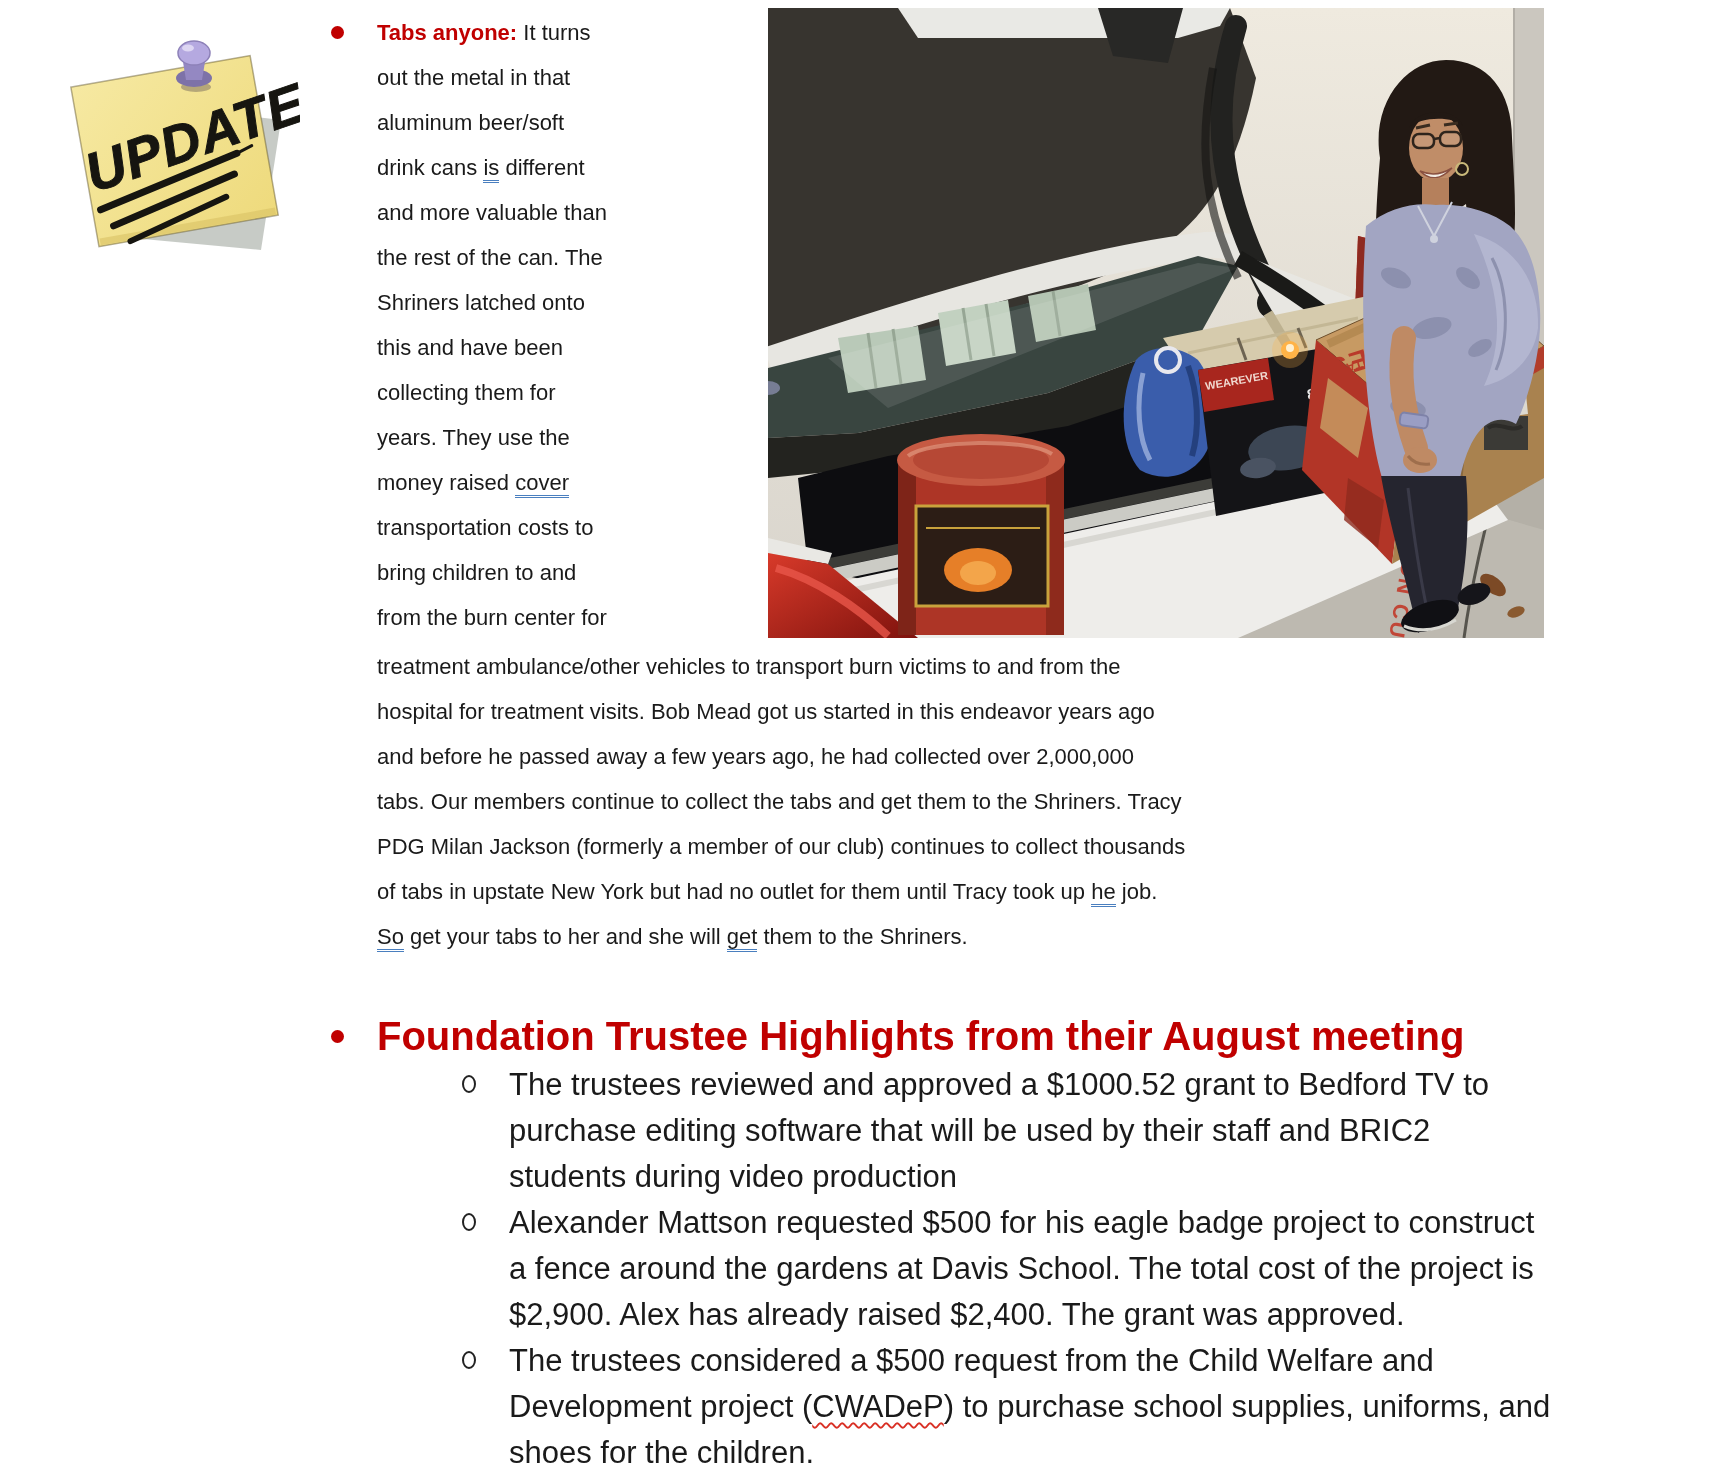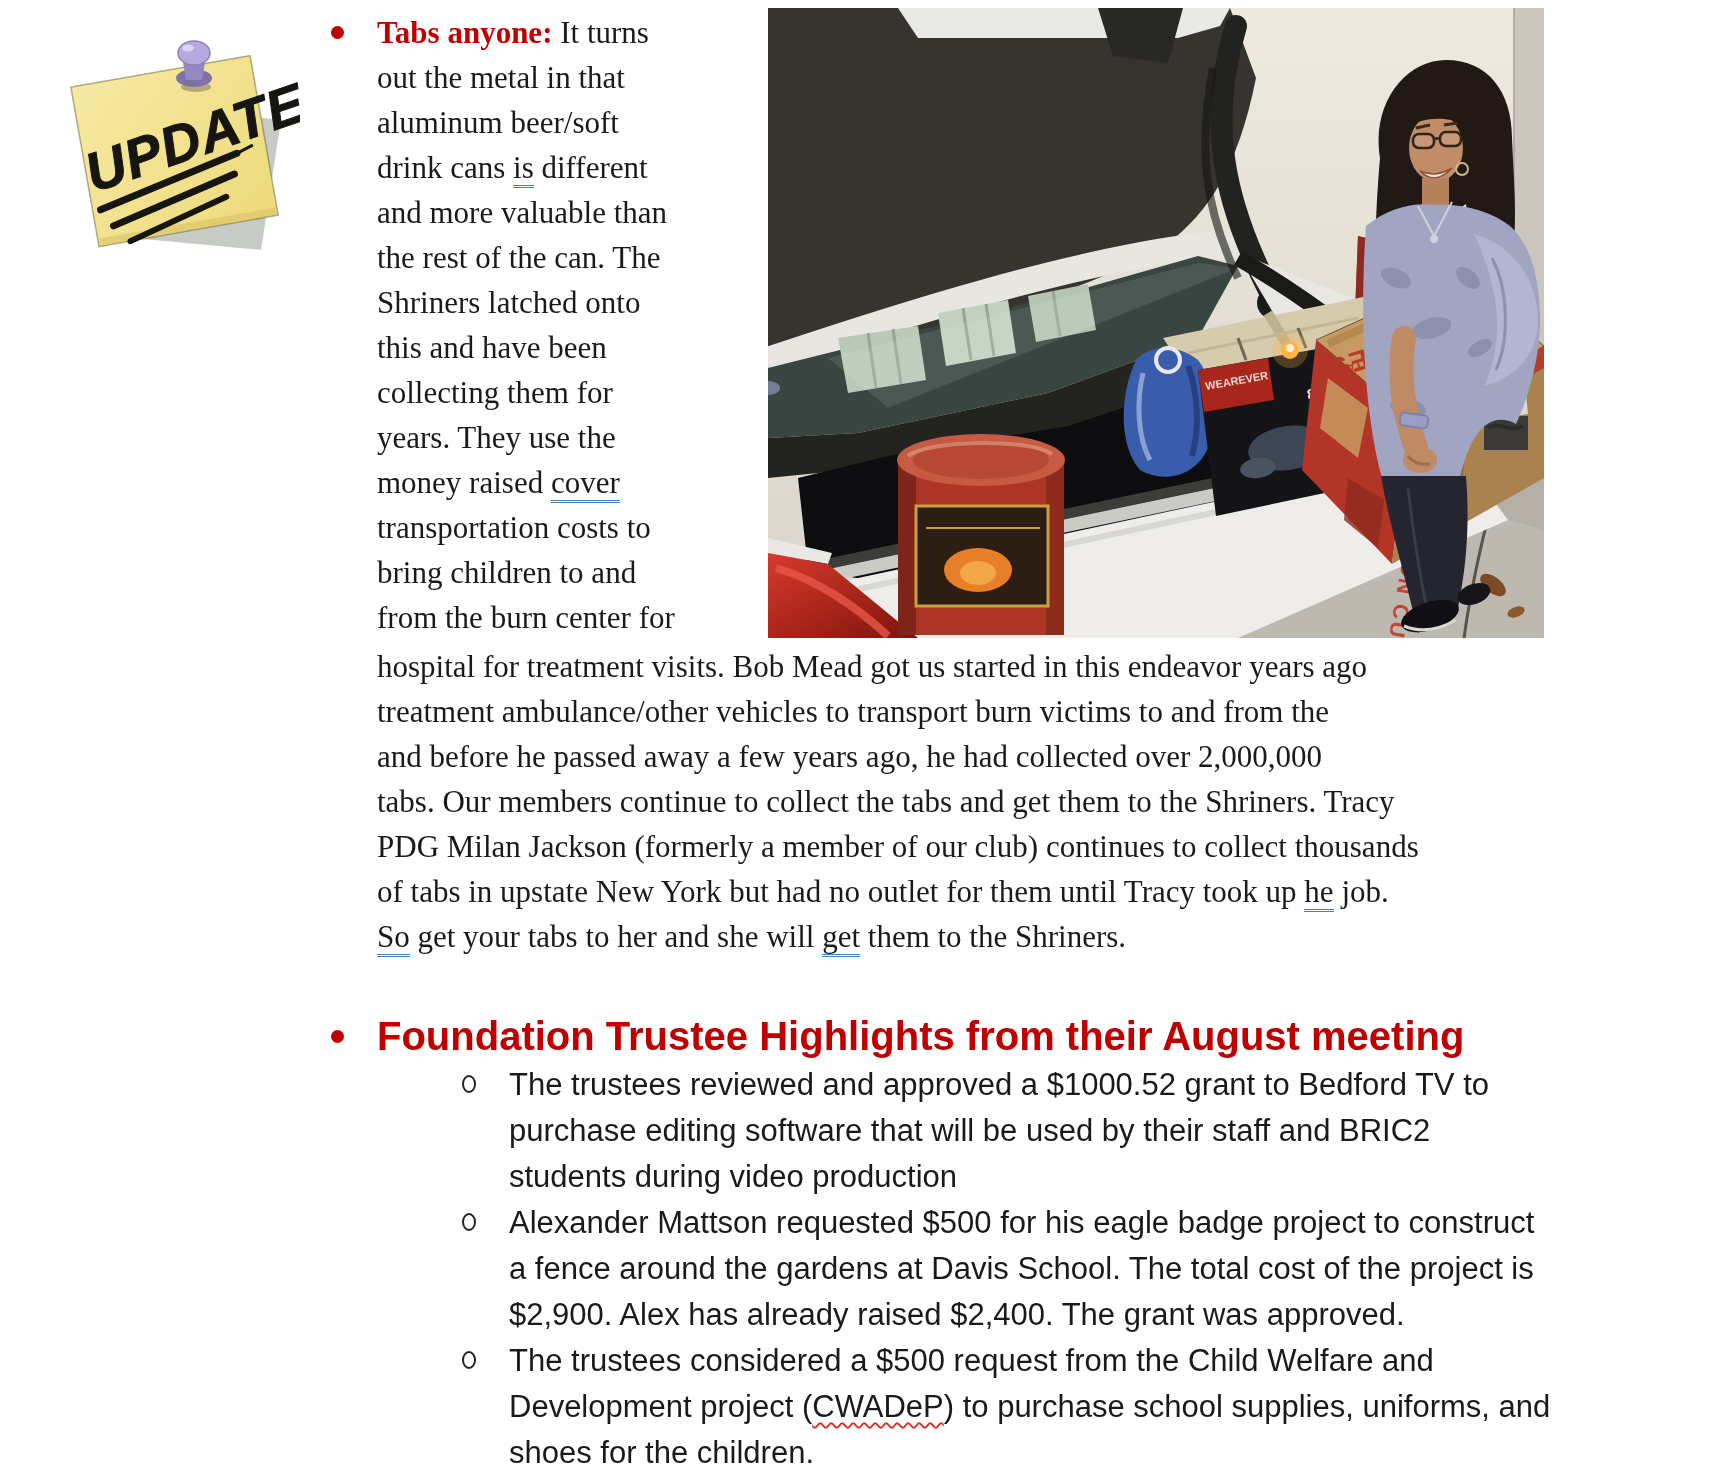--- a/index.html
+++ b/index.html
@@ -7,21 +7,21 @@
     position:relative;width:1736px;height:1478px;background:#ffffff;overflow:hidden;
     font-family:"Liberation Sans", sans-serif;color:#1a1a1a;
   }
   
   .note-wrap{position:absolute;left:45px;top:28px;width:255px;height:235px;}
   
   .photo-wrap{position:absolute;left:768px;top:8px;width:776px;height:630px;background:#e6e2d8;}
   .photo-wrap svg{display:block;}
   svg text{font-family:"Liberation Sans", sans-serif;}
   
-  .tblock{position:absolute;font-size:31px;line-height:45px;font-family:Liberation Serif, serif;}
+  .tblock{position:absolute;font-size:22px;line-height:45px;}
   .line{white-space:pre;}
   .seg-n{}
   .seg-hl{color:#c00000;font-weight:bold;}
   .seg-u2{border-bottom:3px double #4a7fbf;}
   .seg-wavy{text-decoration:underline;text-decoration-style:wavy;text-decoration-color:#d93025;text-decoration-thickness:1.5px;text-underline-offset:5px;}
   .narrow{left:377px;top:10px;width:400px;}
   .wide{left:377px;top:644px;width:1160px;}
   .dot{position:absolute;width:13px;height:13px;border-radius:50%;background:#c00000;}
   .dot1{left:331px;top:26px;}
   .dot2{left:331px;top:1030px;}
@@ -254,22 +254,22 @@
       <div class="line"><span class="seg-n">Shriners latched onto</span></div>
       <div class="line"><span class="seg-n">this and have been</span></div>
       <div class="line"><span class="seg-n">collecting them for</span></div>
       <div class="line"><span class="seg-n">years. They use the</span></div>
       <div class="line"><span class="seg-n">money raised </span><span class="seg-u2">cover</span></div>
       <div class="line"><span class="seg-n">transportation costs to</span></div>
       <div class="line"><span class="seg-n">bring children to and</span></div>
       <div class="line"><span class="seg-n">from the burn center for</span></div>
     </div>
   <div class="tblock wide">
+      <div class="line"><span class="seg-n">treatment ambulance/other vehicles to transport burn victims to and from the</span></div>
       <div class="line"><span class="seg-n">hospital for treatment visits. Bob Mead got us started in this endeavor years ago</span></div>
-      <div class="line"><span class="seg-n">treatment ambulance/other vehicles to transport burn victims to and from the</span></div>
       <div class="line"><span class="seg-n">and before he passed away a few years ago, he had collected over 2,000,000</span></div>
       <div class="line"><span class="seg-n">tabs. Our members continue to collect the tabs and get them to the Shriners. Tracy</span></div>
       <div class="line"><span class="seg-n">PDG Milan Jackson (formerly a member of our club) continues to collect thousands</span></div>
       <div class="line"><span class="seg-n">of tabs in upstate New York but had no outlet for them until Tracy took up </span><span class="seg-u2">he</span><span class="seg-n"> job.</span></div>
       <div class="line"><span class="seg-u2">So</span><span class="seg-n"> get your tabs to her and she will </span><span class="seg-u2">get</span><span class="seg-n"> them to the Shriners.</span></div>
     </div>
 
   <span class="dot dot2"></span>
   <div class="heading2">Foundation Trustee Highlights from their August meeting</div>
 

